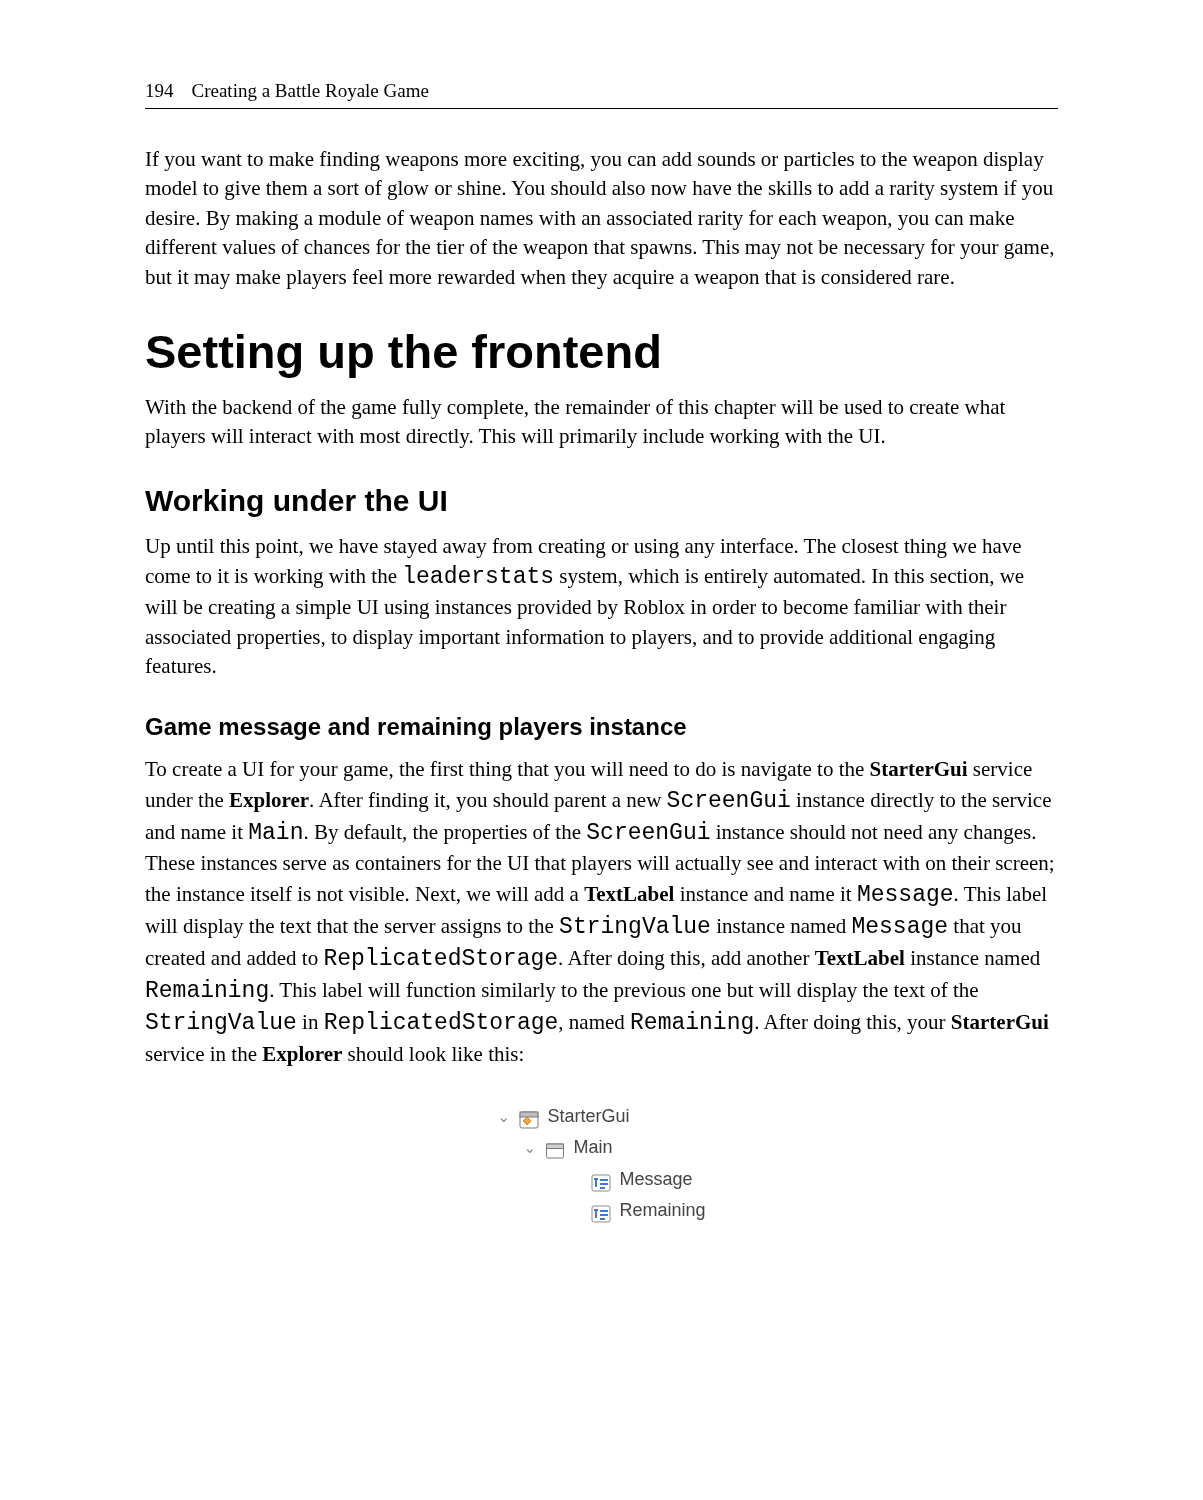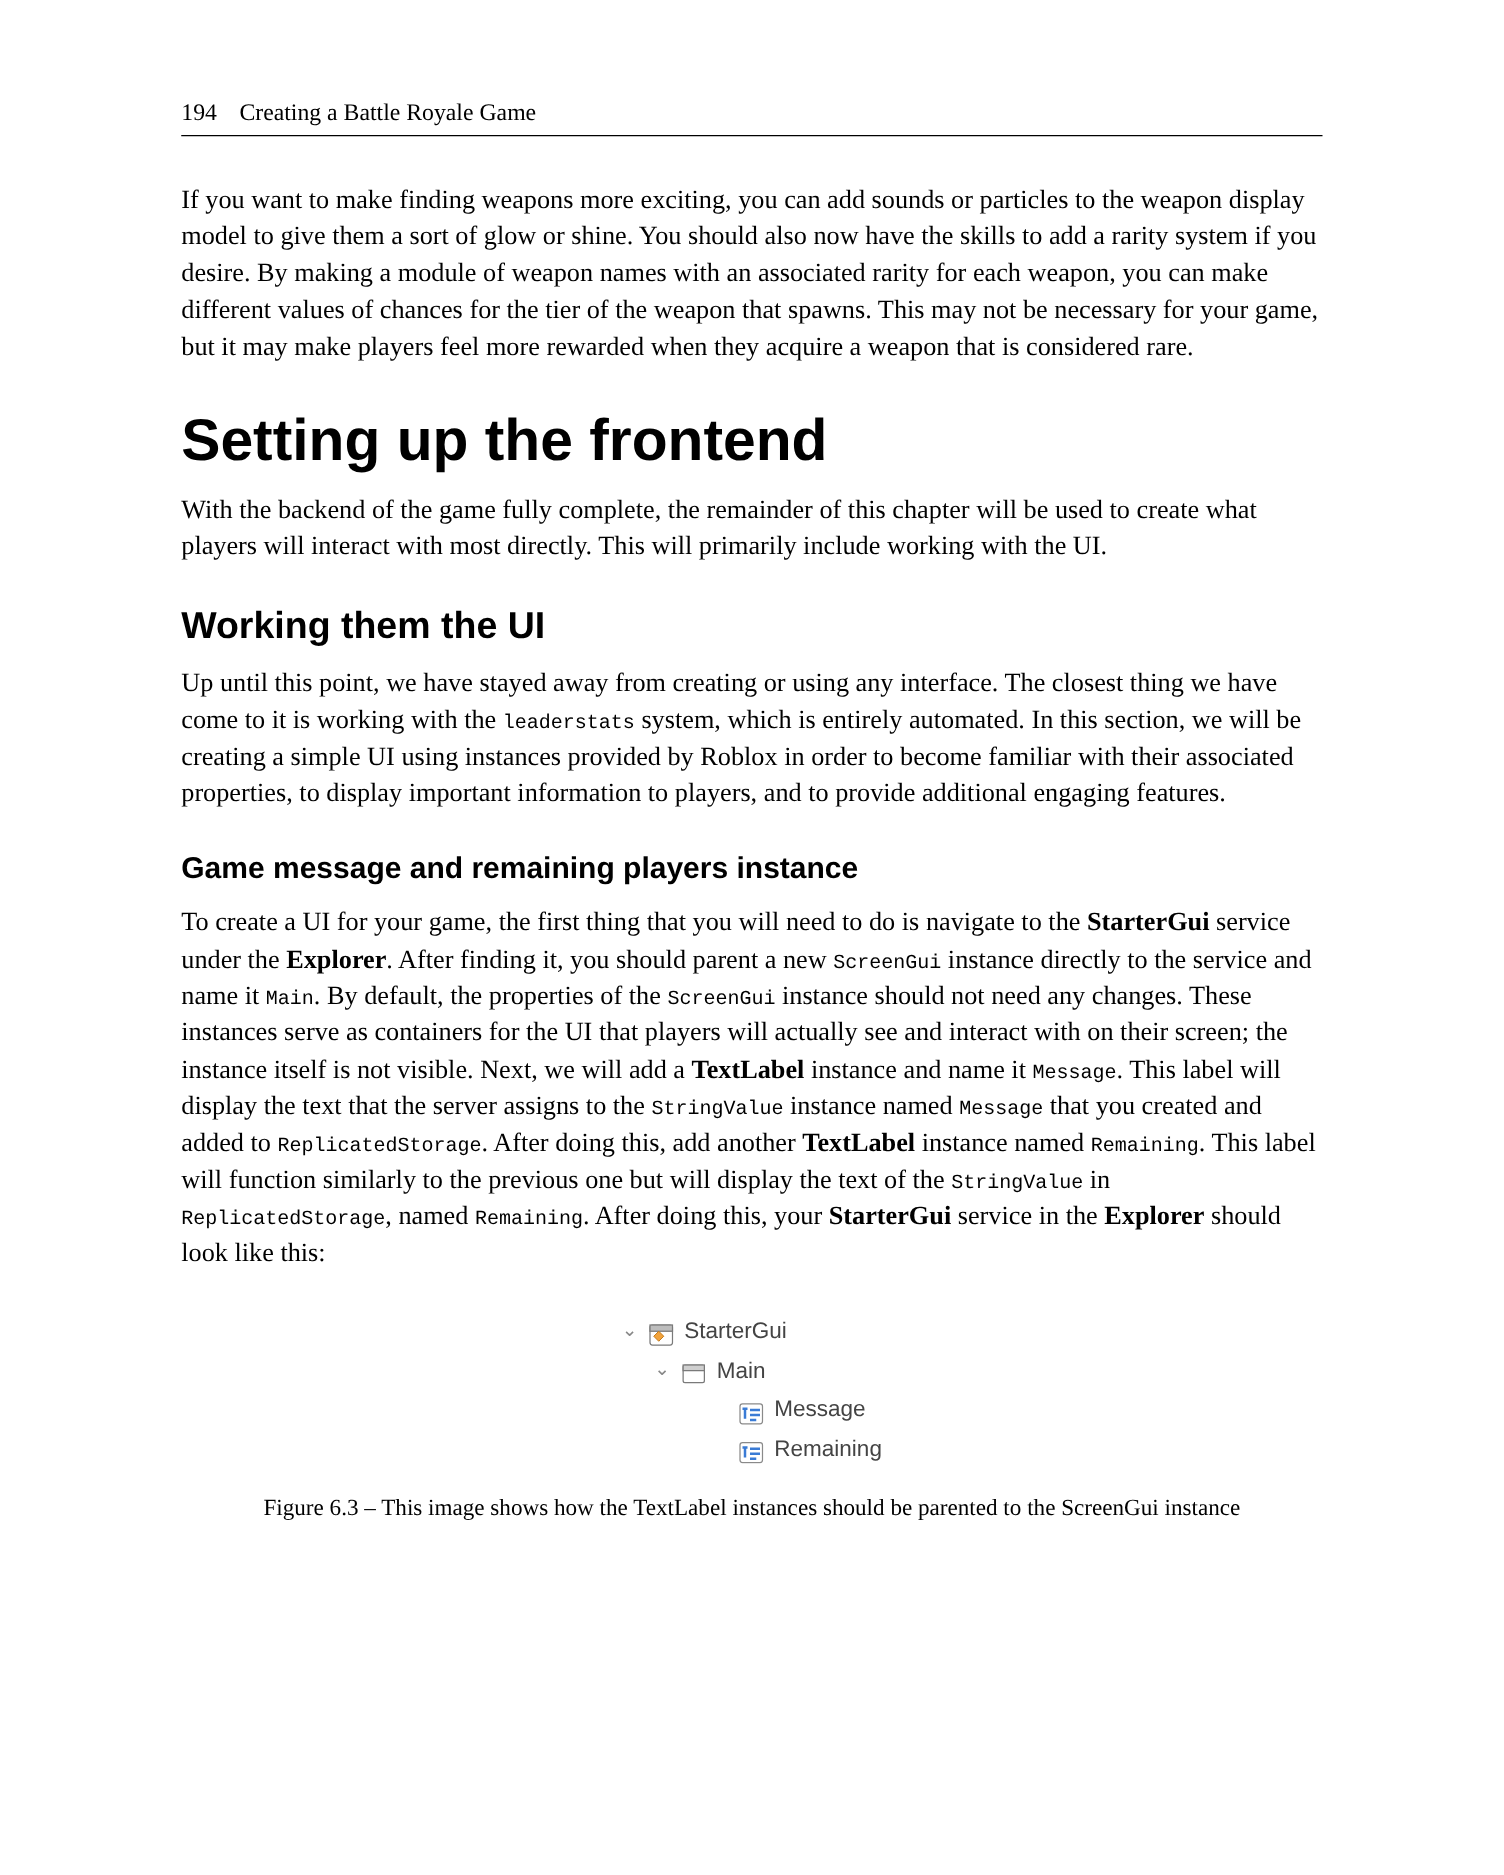--- a/index.html
+++ b/index.html
@@ -52,21 +52,21 @@
       margin-bottom: 14px;
     }
     h3.subsubheading {
       font-family: Arial, Helvetica, sans-serif;
       font-weight: 700;
       font-size: 24px;
       margin-bottom: 14px;
     }
     code.inline {
       font-family: 'Courier New', Courier, monospace;
-      font-size: 16px;
+      font-size: 23px;
     }
     strong {
       font-weight: 700;
     }
     .figure {
       display: flex;
       flex-direction: column;
       align-items: center;
       margin-top: 14px;
     }
@@ -115,21 +115,21 @@
   <span class="chapter-title">Creating a Battle Royale Game</span>
 </div>
 <hr class="header-rule">
 
 <p class="body-text">If you want to make finding weapons more exciting, you can add sounds or particles to the weapon display model to give them a sort of glow or shine. You should also now have the skills to add a rarity system if you desire. By making a module of weapon names with an associated rarity for each weapon, you can make different values of chances for the tier of the weapon that spawns. This may not be necessary for your game, but it may make players feel more rewarded when they acquire a weapon that is considered rare.</p>
 
 <h1 class="section-heading">Setting up the frontend</h1>
 
 <p class="body-text">With the backend of the game fully complete, the remainder of this chapter will be used to create what players will interact with most directly. This will primarily include working with the UI.</p>
 
-<h2 class="subheading">Working them the UI</h2>
+<h2 class="subheading">Working under the UI</h2>
 
 <p class="body-text">
   <span>Up until this point, we have stayed away from creating or using any interface. The closest thing we have come to it is working with the </span><code class="inline">leaderstats</code><span> system, which is entirely automated. In this section, we will be creating a simple UI using instances provided by Roblox in order to become familiar with their associated properties, to display important information to players, and to provide additional engaging features.</span>
 </p>
 
 <h3 class="subsubheading">Game message and remaining players instance</h3>
 
 <p class="body-text">
   <span>To create a UI for your game, the first thing that you will need to do is navigate to the </span><strong>StarterGui</strong><span> service under the </span><strong>Explorer</strong><span>. After finding it, you should parent a new </span><code class="inline">ScreenGui</code><span> instance directly to the service and name it </span><code class="inline">Main</code><span>. By default, the properties of the </span><code class="inline">ScreenGui</code><span> instance should not need any changes. These instances serve as containers for the UI that players will actually see and interact with on their screen; the instance itself is not visible. Next, we will add a </span><strong>TextLabel</strong><span> instance and name it </span><code class="inline">Message</code><span>. This label will display the text that the server assigns to the </span><code class="inline">StringValue</code><span> instance named </span><code class="inline">Message</code><span> that you created and added to </span><code class="inline">ReplicatedStorage</code><span>. After doing this, add another </span><strong>TextLabel</strong><span> instance named </span><code class="inline">Remaining</code><span>. This label will function similarly to the previous one but will display the text of the </span><code class="inline">StringValue</code><span> in </span><code class="inline">ReplicatedStorage</code><span>, named </span><code class="inline">Remaining</code><span>. After doing this, your </span><strong>StarterGui</strong><span> service in the </span><strong>Explorer</strong><span> should look like this:</span>
 </p>
@@ -182,14 +182,13 @@
           <path d="M3 4 L7 4 L7 6 L6 6 L6 13 L4 13 L4 6 L3 6 Z" fill="#3a7bd5"></path>
           <rect x="9" y="5" width="8" height="2" fill="#3a7bd5"></rect>
           <rect x="9" y="9" width="8" height="2" fill="#3a7bd5"></rect>
           <rect x="9" y="13" width="5" height="2" fill="#3a7bd5"></rect>
         </svg>
       </span>
       <span>Remaining</span>
     </div>
 
   </div>
-  <div class="caption">Figure 6.3 – This image shows how the TextLabel instances should be parented to the ScreenGui instance</div>
 </div>
 
 </body></html>

